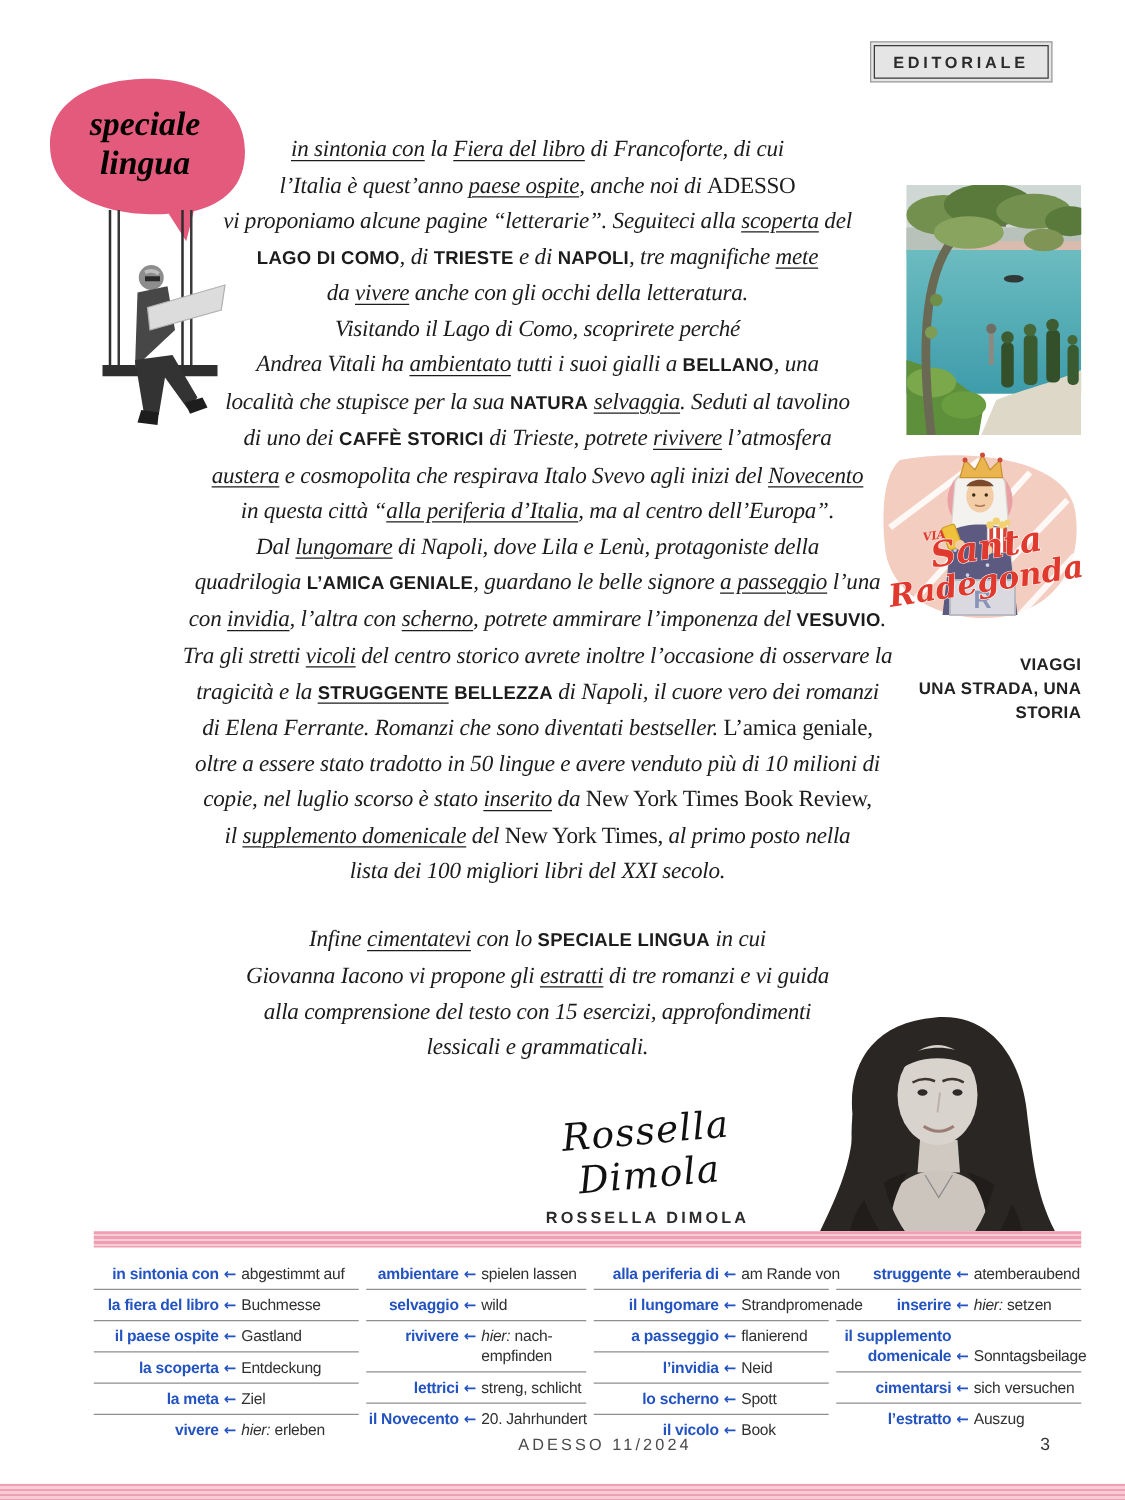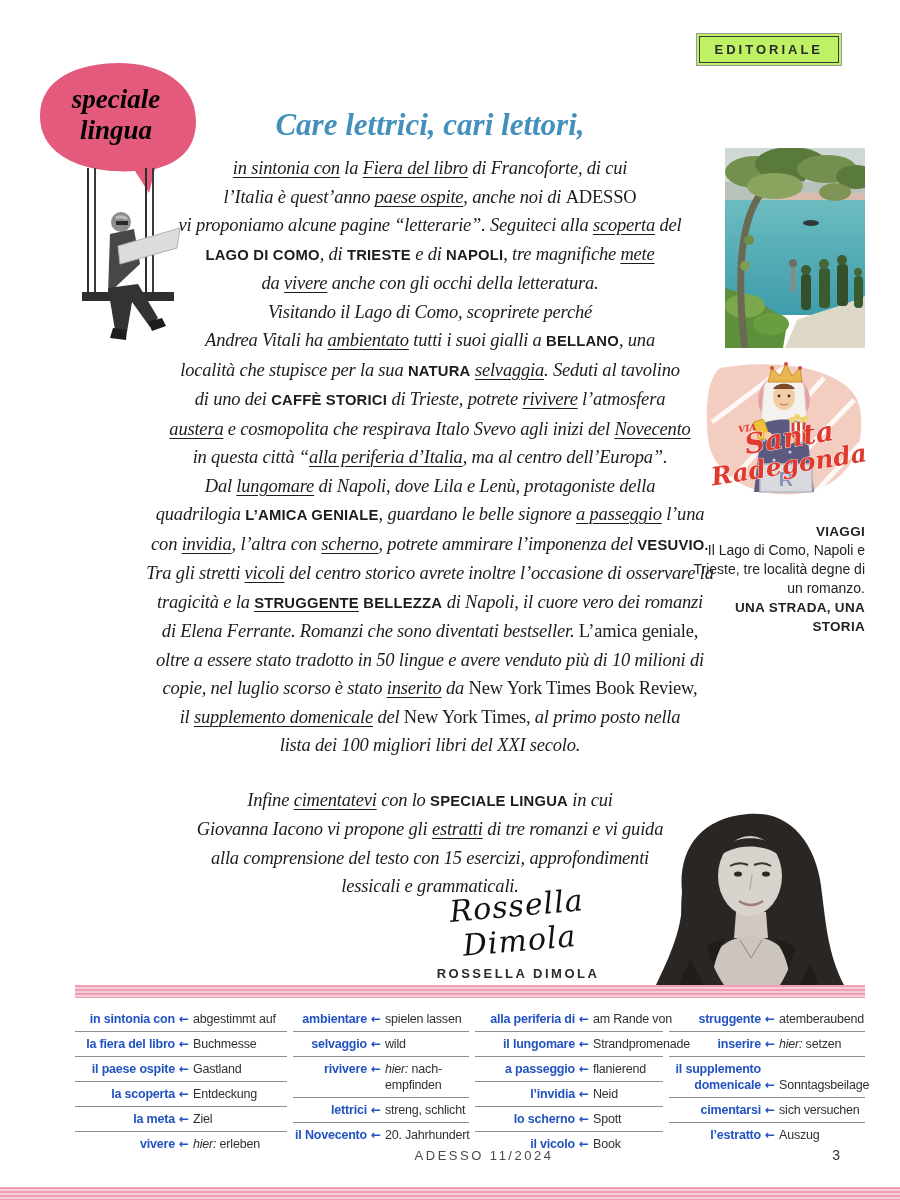--- a/index.html
+++ b/index.html
@@ -1,20 +1,20 @@
 <!DOCTYPE html>
 <html><head>
 <meta charset="utf-8">
 <style>
   html,body{margin:0;padding:0;background:#fff;}
   .page{position:relative;width:900px;height:1200px;background:#fff;outline:1px solid #dcdcdc;
         overflow:hidden;font-family:"Liberation Serif",serif;}
 
   
-  .badge{position:absolute;top:33px;right:58px;border:1px solid #9a9a9a;padding:2px;background:#bef264;}
+  .badge{position:absolute;top:33px;right:58px;border:1px solid #9a9a9a;padding:2px;background:#e5e5e5;}
   .badge-inner{border:1px solid #3a3a3a;padding:5px 15px;font:700 13px "Liberation Sans",sans-serif;
                letter-spacing:3px;color:#2b2b2b;}
 
   
   .bubble{position:absolute;left:36px;top:60px;width:164px;height:138px;}
   .bubble svg{position:absolute;left:0;top:0;}
   .bubble-text{position:absolute;left:0;top:24px;width:160px;text-align:center;
                font:700 italic 27px/31px "Liberation Serif",serif;color:#000000;}
   .swing{position:absolute;left:80px;top:168px;}
 
@@ -102,21 +102,20 @@
     <path d="M36,50 q6,-3 11,1" stroke="#bdbdbd" stroke-width="3" fill="none"></path>
     <rect x="36" y="53" width="12" height="4" fill="#2a2a2a"></rect>
     <path d="M30,66 L54,61 L60,96 L28,126 Z" fill="#474747"></path>
     <polygon points="38,78 100,60 97,80 40,96" fill="#dcdcdc" stroke="#b0b0b0" stroke-width="1"></polygon>
     <path d="M28,120 L58,116 L78,150 L70,159 L52,134 L47,164 L35,162 Z" fill="#333333"></path>
     <path d="M68,154 L82,150 L86,158 L72,163 Z" fill="#1d1d1d"></path>
     <path d="M33,160 L47,162 L46,172 L30,170 Z" fill="#1d1d1d"></path>
   </svg>
 
   <div class="main-text">
-    <h1 class="headline">Care lettrici, cari lettori,</h1>
     <p class="para"><span class="sg-u">in sintonia con</span><span class="sg-i"> la </span><span class="sg-u">Fiera del libro</span><span class="sg-i"> di Francoforte, di cui</span><br><span class="sg-i">l’Italia è quest’anno </span><span class="sg-u">paese ospite</span><span class="sg-i">, anche noi di </span><span class="sg-r">ADESSO</span><br><span class="sg-i">vi proponiamo alcune pagine “letterarie”. Seguiteci alla </span><span class="sg-u">scoperta</span><span class="sg-i"> del</span><br><span class="sg-b">LAGO DI COMO</span><span class="sg-i">, di </span><span class="sg-b">TRIESTE</span><span class="sg-i"> e di </span><span class="sg-b">NAPOLI</span><span class="sg-i">, tre magnifiche </span><span class="sg-u">mete</span><br><span class="sg-i">da </span><span class="sg-u">vivere</span><span class="sg-i"> anche con gli occhi della letteratura.</span><br><span class="sg-i">Visitando il Lago di Como, scoprirete perché</span><br><span class="sg-i">Andrea Vitali ha </span><span class="sg-u">ambientato</span><span class="sg-i"> tutti i suoi gialli a </span><span class="sg-b">BELLANO</span><span class="sg-i">, una</span><br><span class="sg-i">località che stupisce per la sua </span><span class="sg-b">NATURA</span><span class="sg-i"> </span><span class="sg-u">selvaggia</span><span class="sg-i">. Seduti al tavolino</span><br><span class="sg-i">di uno dei </span><span class="sg-b">CAFFÈ STORICI</span><span class="sg-i"> di Trieste, potrete </span><span class="sg-u">rivivere</span><span class="sg-i"> l’atmosfera</span><br><span class="sg-u">austera</span><span class="sg-i"> e cosmopolita che respirava Italo Svevo agli inizi del </span><span class="sg-u">Novecento</span><br><span class="sg-i">in questa città “</span><span class="sg-u">alla periferia d’Italia</span><span class="sg-i">, ma al centro dell’Europa”.</span><br><span class="sg-i">Dal </span><span class="sg-u">lungomare</span><span class="sg-i"> di Napoli, dove Lila e Lenù, protagoniste della</span><br><span class="sg-i">quadrilogia </span><span class="sg-b">L’AMICA GENIALE</span><span class="sg-i">, guardano le belle signore </span><span class="sg-u">a passeggio</span><span class="sg-i"> l’una</span><br><span class="sg-i">con </span><span class="sg-u">invidia</span><span class="sg-i">, l’altra con </span><span class="sg-u">scherno</span><span class="sg-i">, potrete ammirare l’imponenza del </span><span class="sg-b">VESUVIO</span><span class="sg-i">.</span><br><span class="sg-i">Tra gli stretti </span><span class="sg-u">vicoli</span><span class="sg-i"> del centro storico avrete inoltre l’occasione di osservare la</span><br><span class="sg-i">tragicità e la </span><span class="sg-bu">STRUGGENTE</span><span class="sg-i"> </span><span class="sg-b">BELLEZZA</span><span class="sg-i"> di Napoli, il cuore vero dei romanzi</span><br><span class="sg-i">di Elena Ferrante. Romanzi che sono diventati bestseller. </span><span class="sg-r">L’amica geniale,</span><br><span class="sg-i">oltre a essere stato tradotto in 50 lingue e avere venduto più di 10 milioni di</span><br><span class="sg-i">copie, nel luglio scorso è stato </span><span class="sg-u">inserito</span><span class="sg-i"> da </span><span class="sg-r">New York Times Book Review,</span><br><span class="sg-i">il </span><span class="sg-u">supplemento domenicale</span><span class="sg-i"> del </span><span class="sg-r">New York Times,</span><span class="sg-i"> al primo posto nella</span><br><span class="sg-i">lista dei 100 migliori libri del XXI secolo.</span></p>
     <p class="para para2"><span class="sg-i">Infine </span><span class="sg-u">cimentatevi</span><span class="sg-i"> con lo </span><span class="sg-b">SPECIALE LINGUA</span><span class="sg-i"> in cui</span><br><span class="sg-i">Giovanna Iacono vi propone gli </span><span class="sg-u">estratti</span><span class="sg-i"> di tre romanzi e vi guida</span><br><span class="sg-i">alla comprensione del testo con 15 esercizi, approfondimenti</span><br><span class="sg-i">lessicali e grammaticali.</span></p>
   </div>
 
   <svg class="como-photo" viewBox="0 0 140 200">
     <rect x="0" y="0" width="140" height="60" fill="#cfd8d4"></rect>
     <rect x="0" y="34" width="140" height="20" fill="#b8c2ba"></rect>
     <rect x="48" y="45" width="92" height="9" fill="#d9bcae"></rect>
     <linearGradient id="water" x1="0" y1="0" x2="0" y2="1">
       <stop offset="0" stop-color="#6cbcc0"></stop>
@@ -195,21 +194,20 @@
     <text x="84" y="126" text-anchor="middle" font-family="Liberation Sans,sans-serif" font-weight="700" font-size="20" fill="#8794b8">R</text>
     <g transform="rotate(-9 82 90)">
       <text x="40" y="66" font-family="DejaVu Serif,serif" font-style="italic" font-weight="700" font-size="9" fill="#e03a2e">VIA</text>
       <text x="44" y="88" font-family="DejaVu Serif,serif" font-style="italic" font-weight="700" font-size="28" fill="#e03a2e" stroke="#ffffff" stroke-width="0.8" paint-order="stroke">Santa</text>
       <text x="6" y="114" font-family="DejaVu Serif,serif" font-style="italic" font-weight="700" font-size="25" fill="#e03a2e" stroke="#ffffff" stroke-width="0.8" paint-order="stroke">Radegonda</text>
     </g>
   </svg>
 
   <div class="sidebar-text">
     <div class="cap-title">VIAGGI</div>
-    <div>Il Lago di Como, Napoli e Trieste, tre località degne di un romanzo.</div>
     <div class="cap-title">UNA STRADA, UNA STORIA</div>
   </div>
 
   <div class="signature">
     <div class="sig-script">Rossella Dimola</div>
     <div class="sig-name">ROSSELLA DIMOLA</div>
     <div class="sig-role">DIRETTRICE</div>
   </div>
 
   <svg class="portrait" width="260" height="173" viewBox="0 0 260 173">

